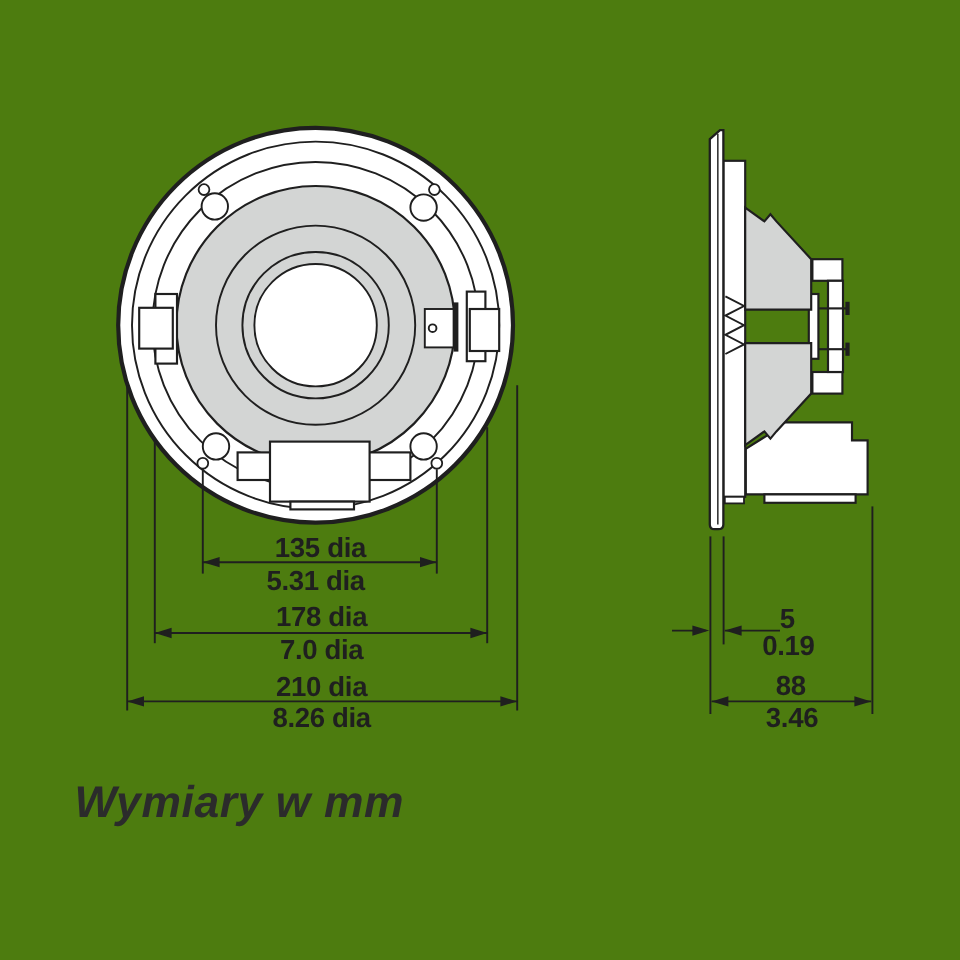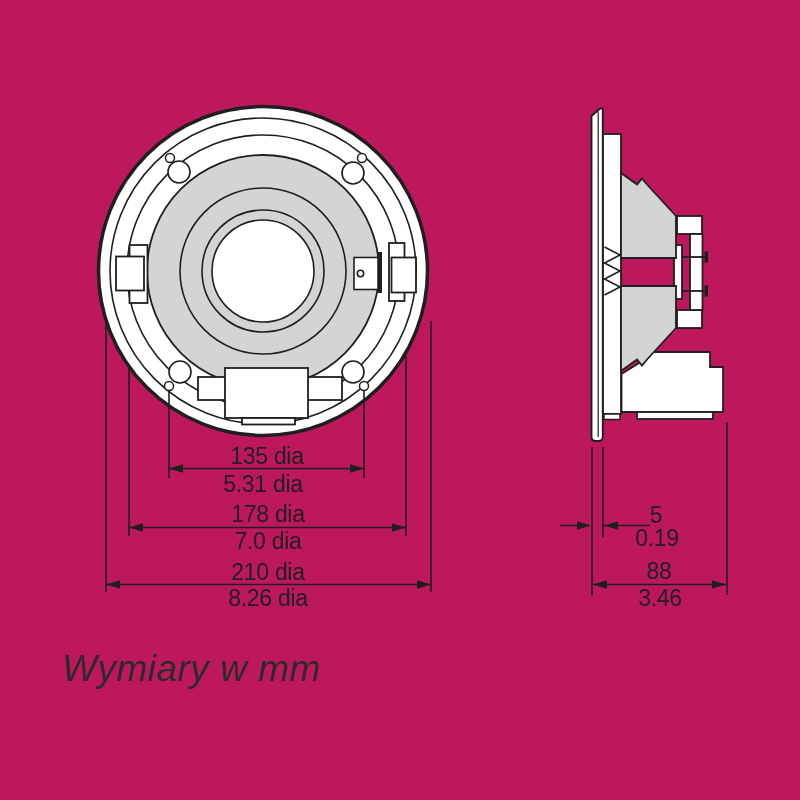--- a/index.html
+++ b/index.html
@@ -1,17 +1,17 @@
 <!DOCTYPE html>
 <html><head>
 <meta charset="utf-8">
 <style>
   html,body{margin:0;padding:0;background:#fff;}
-  .canvas{position:relative;width:800px;height:800px;background:#be185d;overflow:hidden;
-          font-family:"Liberation Sans",sans-serif;}
+  .canvas{position:relative;width:800px;height:800px;background:#4d7c0f;overflow:hidden;
+          font-family:"Liberation Sans",sans-serif;font-weight:bold;}
   svg{display:block;}
   text.dim{font-family:"Liberation Sans",sans-serif;font-size:23px;fill:#1f1f1f;letter-spacing:-0.3px;}
   text.caption{font-family:"Liberation Sans",sans-serif;font-size:37px;font-style:italic;fill:#2b2b2b;letter-spacing:0.5px;}
 </style>
 </head>
 <body>
 
 <div class="canvas">
 <svg width="800" height="800" viewBox="0 0 800 800">
 

